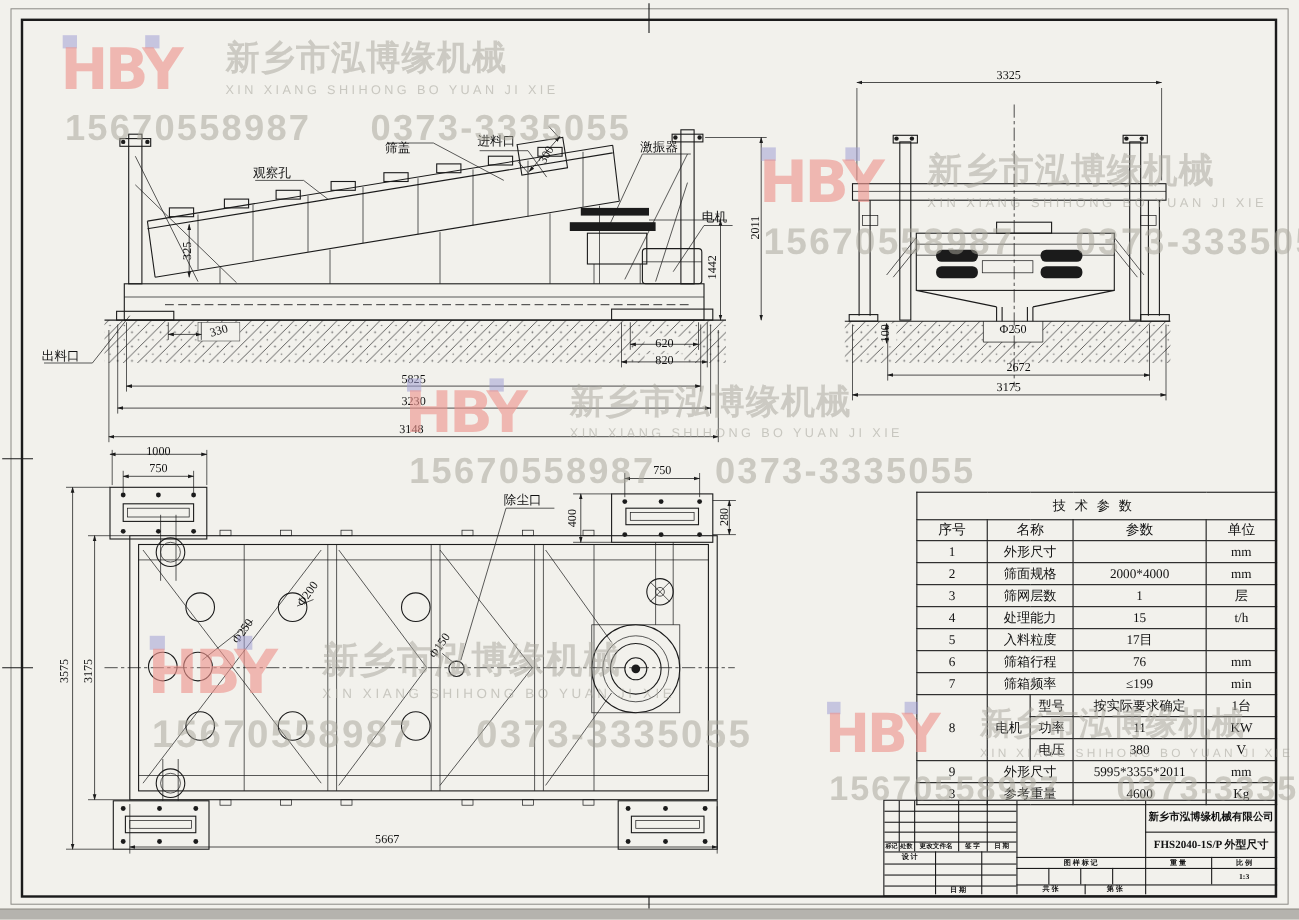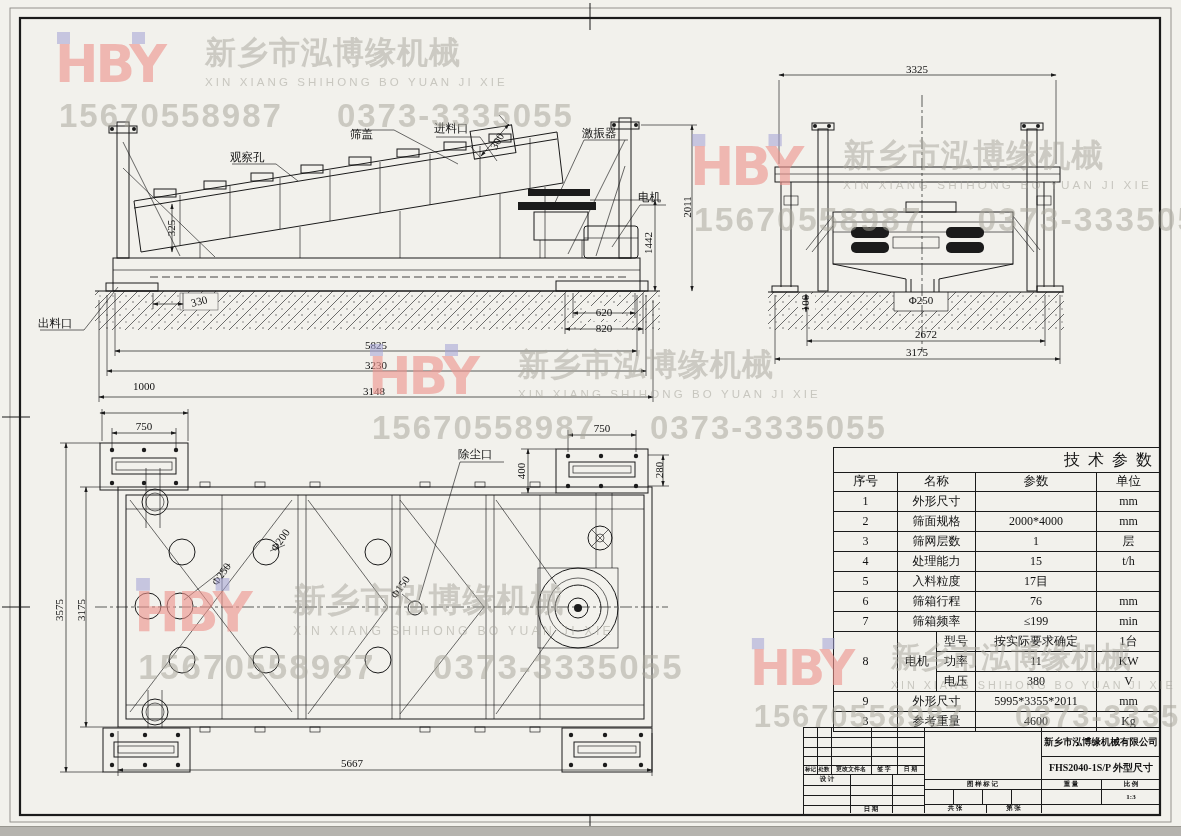--- a/index.html
+++ b/index.html
@@ -31,21 +31,21 @@
   .sq{position:absolute;width:13px;height:12px;background:rgba(163,160,214,0.55);}
   .sq1{left:2px;top:0;}
   .sq2{left:77px;top:0;}
   .wm-cn{font-size:31px;font-weight:700;letter-spacing:1px;color:rgba(166,164,154,0.5);white-space:nowrap;}
   .wm-py{font-size:11.5px;letter-spacing:3.1px;color:rgba(166,164,154,0.55);margin-top:2px;white-space:nowrap;}
   .wm-phones{display:flex;gap:54px;margin-top:7px;margin-left:4px;font-size:33px;font-weight:600;letter-spacing:2px;color:rgba(166,164,154,0.52);white-space:nowrap;}
 
   
   .ptable{position:absolute;left:833px;top:447px;width:327px;height:280px;border-collapse:collapse;table-layout:fixed;font-family:"Liberation Serif",serif;font-size:12px;color:#111;}
   .ptable td{border:1px solid #1b1b1b;text-align:center;padding:0;height:19px;line-height:1.05;overflow:hidden;white-space:nowrap;}
-  .ptable .tt{height:24px;font-size:16px;letter-spacing:8px;text-align:right;}
+  .ptable .tt{height:24px;font-size:12px;letter-spacing:8px;}
   .ptable .hd td{height:18px;font-size:12.5px;}
 
   
   .tb{position:absolute;left:803px;top:727px;width:357px;height:88px;border:1.6px solid #1b1b1b;box-sizing:border-box;font-family:"Liberation Serif",serif;color:#111;}
   .tb .vl{position:absolute;width:1px;background:#1b1b1b;}
   .tb .hl{position:absolute;height:1px;background:#1b1b1b;}
   .ts{position:absolute;display:flex;align-items:center;justify-content:center;white-space:nowrap;font-weight:bold;}
 
   .scanband{position:absolute;left:0;top:826px;width:1181px;height:10px;background:#b5b3ae;border-top:1px solid #98968f;}
 </style>
@@ -289,21 +289,21 @@
     <span class="dim" style="left:374px;top:391px">3148</span>
     <span class="dim r90" style="left:648px;top:243px">1442</span>
     <span class="dim r90" style="left:687px;top:207px">2011</span>
 
     <span class="dim" style="left:917px;top:69px">3325</span>
     <span class="dim r90" style="left:805px;top:303px">100</span>
     <span class="dim" style="left:921px;top:300px">Φ250</span>
     <span class="dim" style="left:926px;top:334px">2672</span>
     <span class="dim" style="left:917px;top:352px">3175</span>
 
-    <span class="dim" style="left:144px;top:386px">1000</span>
+    <span class="dim" style="left:144px;top:411px">1000</span>
     <span class="dim" style="left:144px;top:426px">750</span>
     <span class="dim" style="left:602px;top:428px">750</span>
     <span class="dim r90" style="left:521px;top:471px">400</span>
     <span class="dim r90" style="left:659px;top:470px">280</span>
     <span class="dim r90" style="left:59px;top:610px">3575</span>
     <span class="dim r90" style="left:81px;top:610px">3175</span>
     <span class="dim" style="left:352px;top:763px">5667</span>
     <span class="dim" style="left:221px;top:574px;transform:translate(-50%,-50%) rotate(-55deg)">Φ250</span>
     <span class="dim" style="left:280px;top:540px;transform:translate(-50%,-50%) rotate(-55deg)">Φ200</span>
     <span class="dim" style="left:400px;top:587px;transform:translate(-50%,-50%) rotate(-55deg)">Φ150</span>

